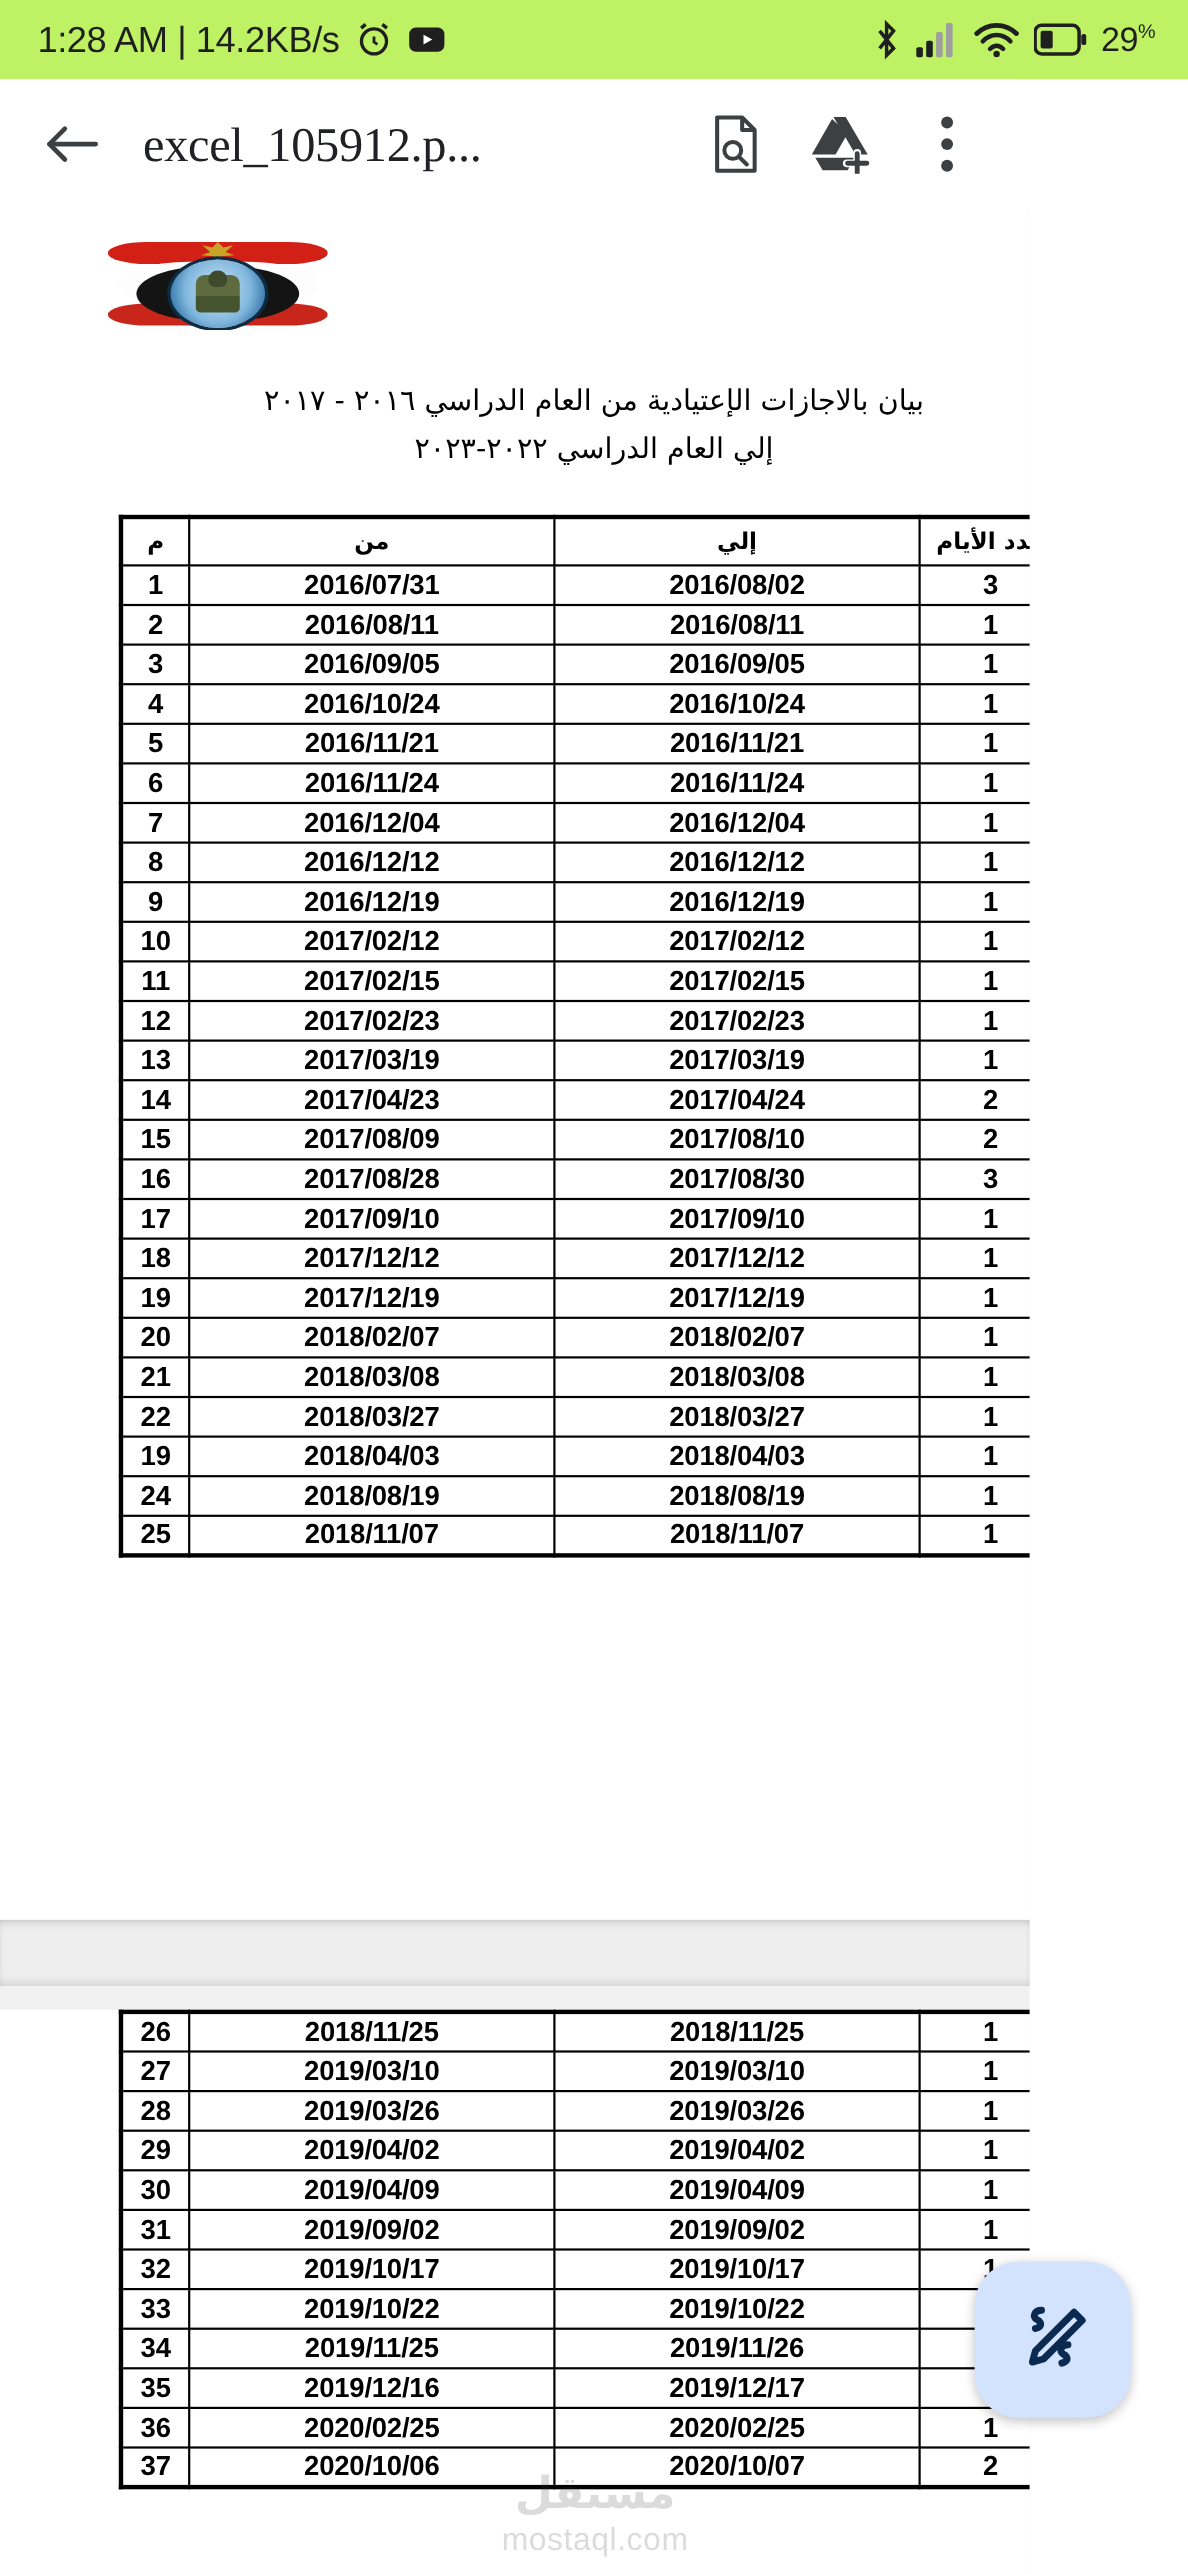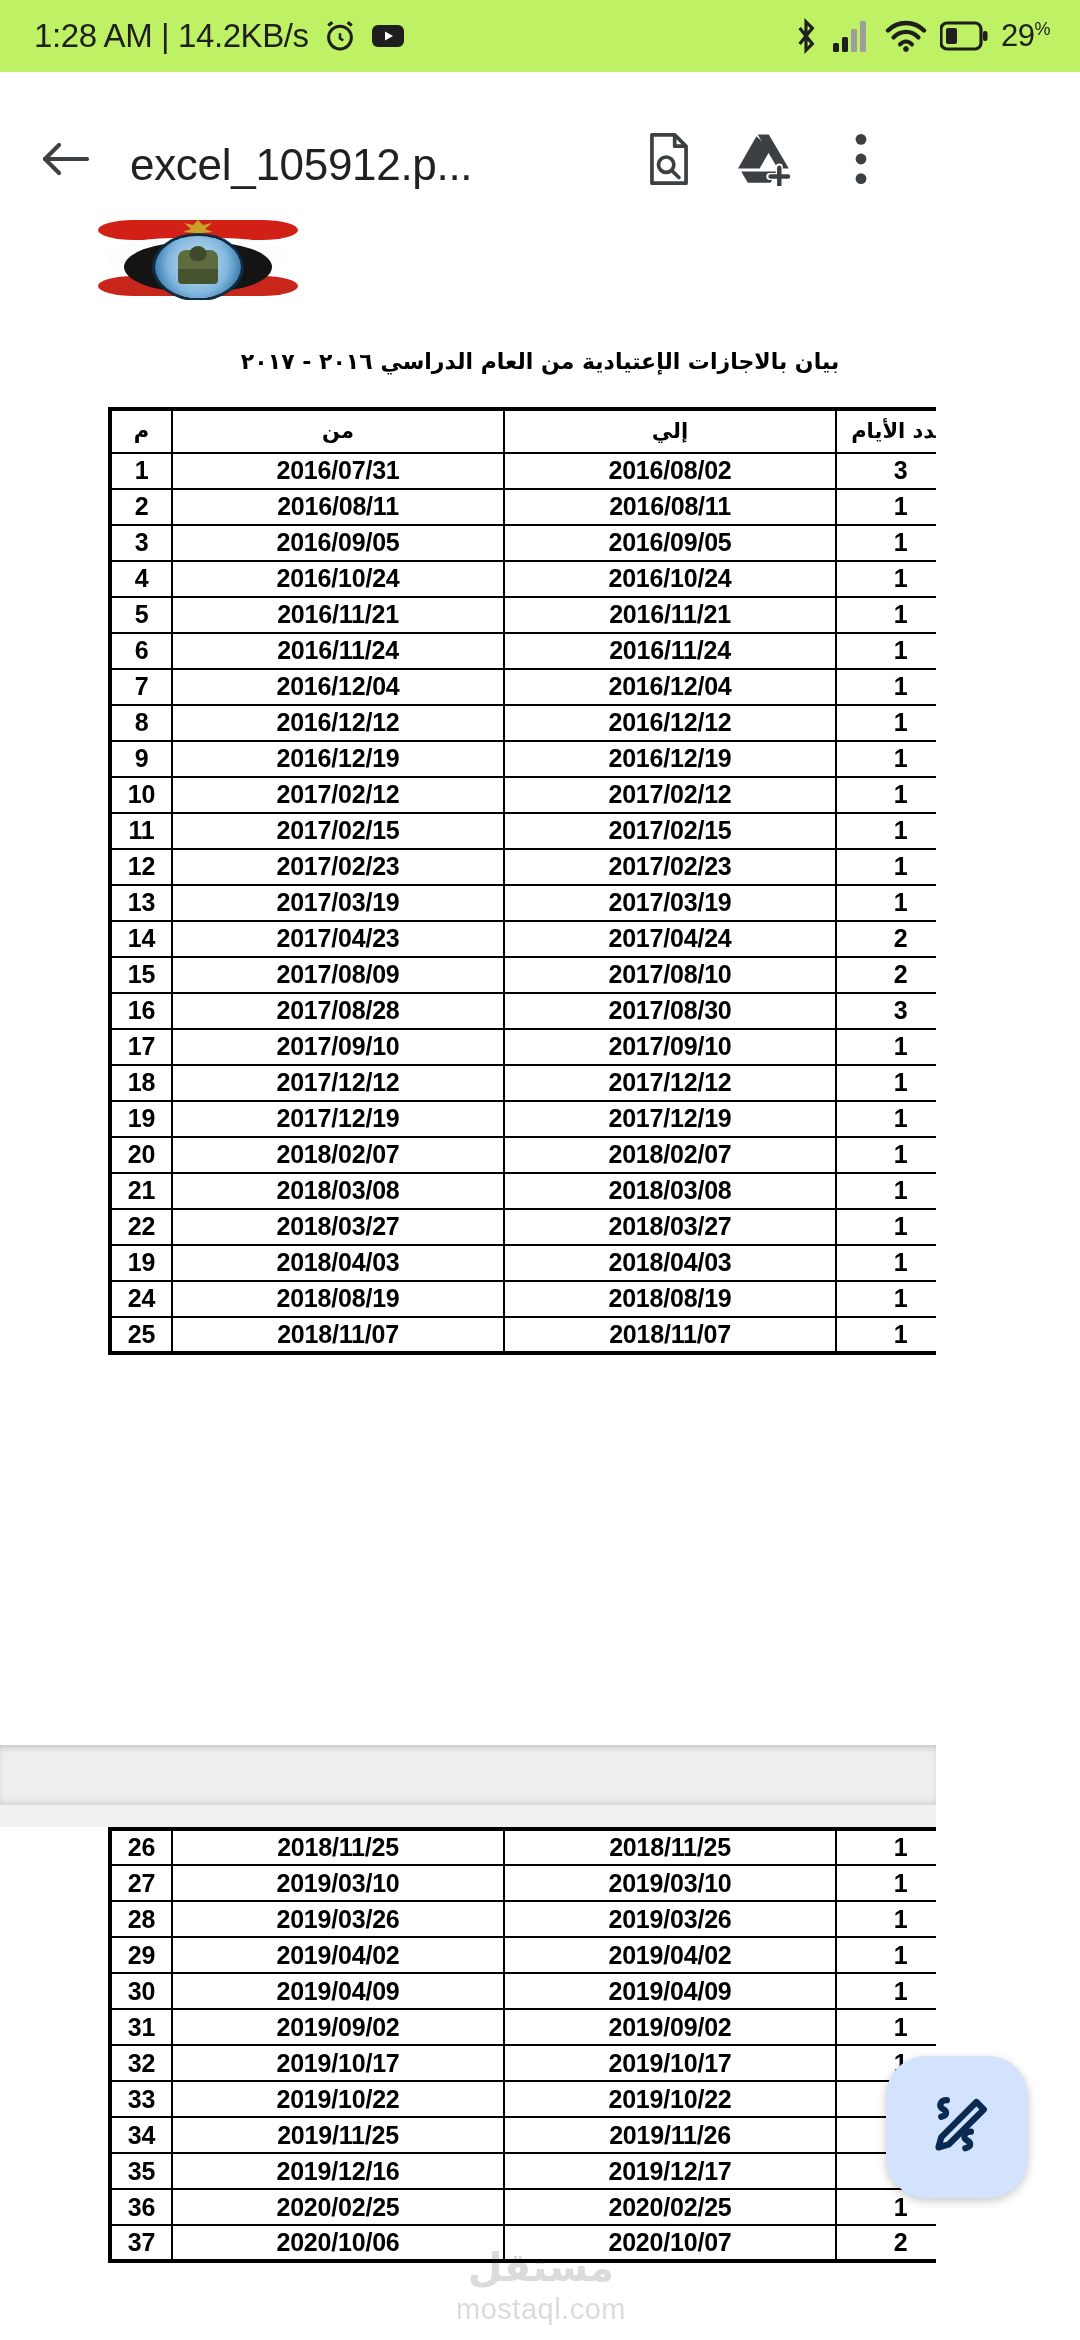--- a/index.html
+++ b/index.html
@@ -25,23 +25,24 @@
     font-family:"Liberation Sans", sans-serif;
   }
   .sb-right{ display:flex; align-items:center; gap:13px; }
   .sb-batt-txt{ font-size:31px; color:#1f1f1f; letter-spacing:-0.5px; }
   .sb-batt-txt sup{ font-size:18px; vertical-align:super; }
   .ico{ display:inline-flex; align-items:center; justify-content:center; }
 
   
   .appbar{
     height:118px; width:924px;
-    display:flex; align-items:flex-end;
+    display:flex; align-items:center;
     padding:0 26px 0 34px;
     background:#ffffff;
+    font-family:Liberation Serif, serif;
   }
   .appbar .title{
     font-size:44px; color:#202124; font-weight:400;
     margin-left:34px; flex:1;
     white-space:nowrap; overflow:hidden;
     letter-spacing:-0.3px;
   }
   .appbar-actions{ display:flex; align-items:center; gap:34px; padding-right:6px; }
   .ab-btn{ width:62px; height:62px; display:flex; align-items:center; justify-content:center; }
 
@@ -96,23 +97,23 @@
             background:linear-gradient(#5d6b3e 0 55%, #46532f 55% 100%); }
   .em-head{ position:absolute; left:50%; top:30px; transform:translateX(-50%);
             width:17px; height:15px; border-radius:50% 50% 40% 40%; background:#3f4a2c; }
   .em-eagle{ position:absolute; left:50%; top:2px; transform:translateX(-50%);
             width:52px; height:22px; }
 
   
   .doc-title{
     direction:rtl; text-align:center;
     font-family:"DejaVu Sans","Liberation Sans",sans-serif;
-    font-weight:bold; color:#000;
-    font-size:22px; line-height:1.66;
-    margin:30px auto 0; width:760px;
+    font-weight:normal; color:#000;
+    font-size:26px; line-height:1.66;
+    margin:30px auto 12px; width:760px;
     letter-spacing:.1px;
   }
   .doc-title .l2{ display:block; }
 
   
   .doc-person{
     direction:rtl; text-align:right;
     padding:34px 52px 0 0;
     font-family:"DejaVu Sans","Liberation Sans",sans-serif;
     font-weight:bold; font-size:22px; color:#000;
@@ -298,20 +299,21 @@
           <path d="M26 2l5 5 9-2-7 6 8 3-11 1-4 5-4-5-11-1 8-3-7-6 9 2z" fill="#c9a227"></path>
         </svg>
         <div class="em-circle"></div>
         <div class="em-person"></div>
         <div class="em-head"></div>
       </div>
     </div>
 
     <div class="doc-title">
       <span>بيان بالاجازات الإعتيادية من العام الدراسي  ٢٠١٦ - ٢٠١٧</span>
+      <span class="l2">إلي العام الدراسي ٢٠٢٢-٢٠٢٣</span>
     </div>
 
 
     <div class="tbl-wrap">
       <table class="leave">
         <colgroup>
             <col class="c-days">
             <col class="c-to">
             <col class="c-from">
             <col class="c-m">

